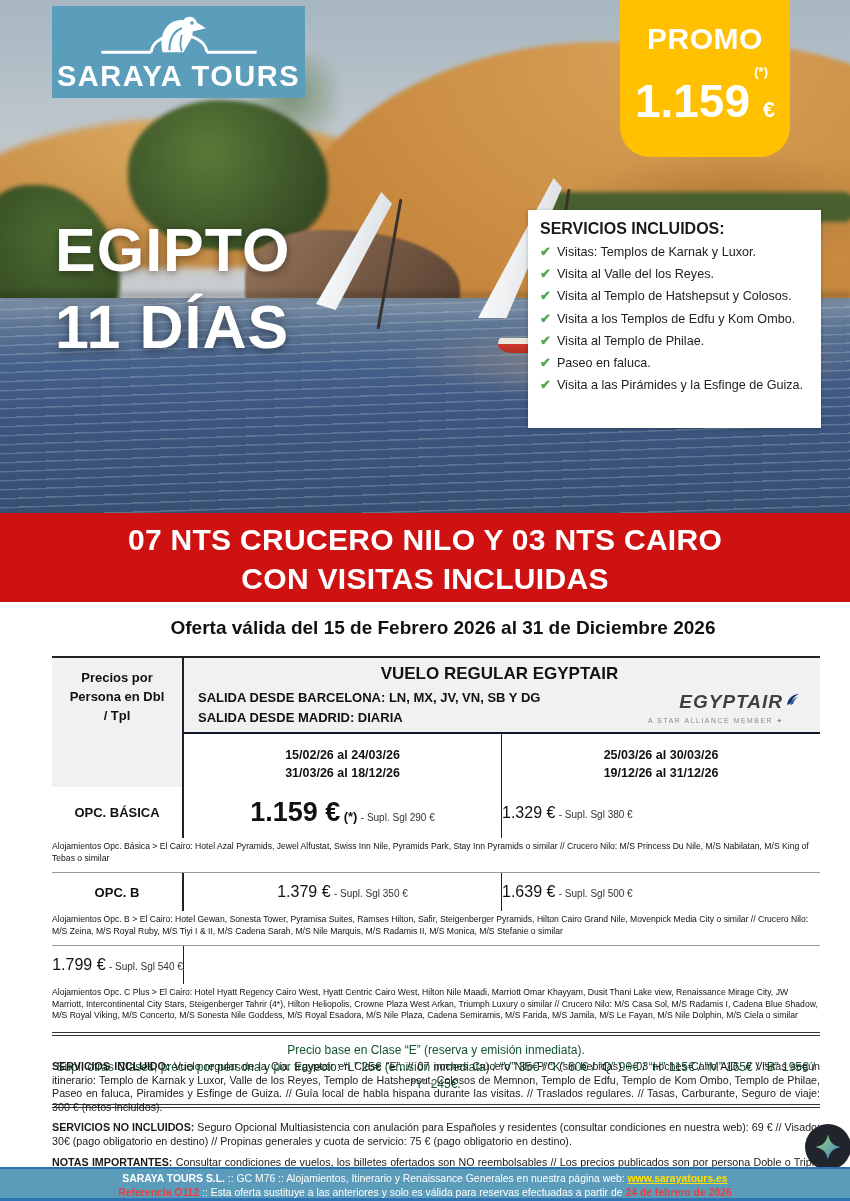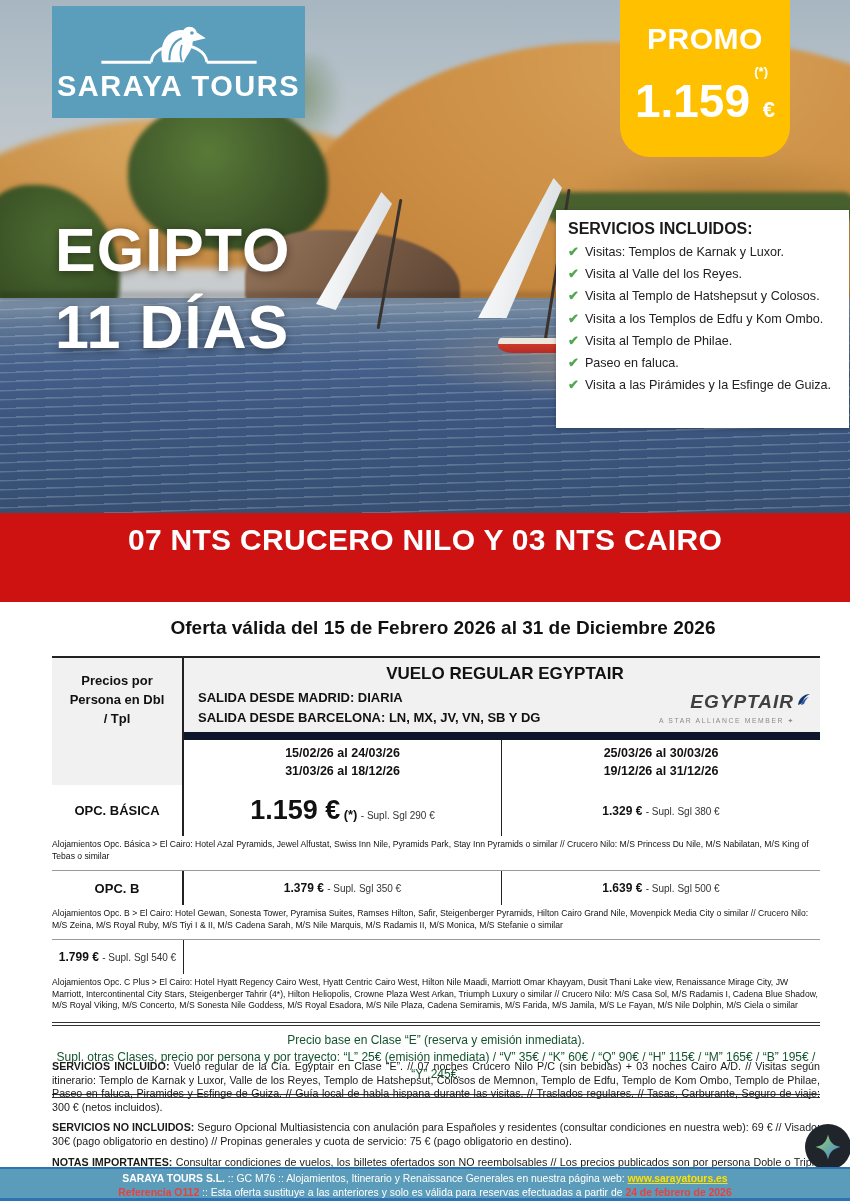--- a/index.html
+++ b/index.html
@@ -29,79 +29,79 @@
   .mast { width:3px; background:#3b332b; border-radius:2px; }
   .mast1 { left:555px; top:188px; height:162px; transform:rotate(9deg); }
   .mast2 { left:388px; top:198px; height:132px; transform:rotate(10deg); }
   .sail { background:linear-gradient(100deg,#ffffff 0%,#eef0f2 45%,#d3d9de 100%); }
   .sail1 { left:478px; top:178px; width:84px; height:140px; clip-path:polygon(90% 0,100% 7%,34% 100%,0 100%); }
   .sail2 { left:316px; top:192px; width:76px; height:118px; clip-path:polygon(86% 0,100% 10%,26% 100%,0 95%); }
   .hull1 { left:498px; top:338px; width:100px; height:15px; border-radius:3px 8px 12px 16px/50% 50% 60% 60%;
            background:linear-gradient(180deg,#ece7dc 0%,#ece7dc 38%,#cf382c 38%,#b52c22 100%); }
 
   
-  .logo-box { position:absolute; left:52px; top:6px; width:253px; height:112px; background:#5A9EBC;
+  .logo-box { position:absolute; left:52px; top:6px; width:253px; height:92px; background:#5A9EBC;
               display:flex; flex-direction:column; align-items:center; justify-content:center; gap:2px; }
   .logo-box svg { display:block; }
   .logo-name { color:#fff; font-size:29px; font-weight:700; letter-spacing:1.5px; white-space:nowrap; }
 
   
   .promo { position:absolute; left:620px; top:0; width:170px; height:157px; background:#FFC000;
            border-radius:0 0 30px 30px; color:#fff; text-align:center; }
   .promo-label { font-size:30px; font-weight:800; margin-top:22px; letter-spacing:.5px; }
   .promo-star { font-size:13px; font-weight:700; text-align:right; margin:8px 22px 0 0; }
   .promo-price { font-size:46px; font-weight:800; line-height:44px; white-space:nowrap; }
   .promo-eur { font-size:22px; font-weight:700; }
 
   
   .hero-title { position:absolute; left:55px; top:212px; color:#fff; font-weight:800;
                 font-size:61px; line-height:77px; letter-spacing:1px;
                 text-shadow:0 2px 8px rgba(0,0,0,.45); }
 
   
-  .svc-box { position:absolute; left:556px; top:210px; width:293px; height:218px; background:#fff;
+  .svc-box { position:absolute; left:528px; top:210px; width:293px; height:218px; background:#fff;
              padding:10px 8px 8px 12px; box-shadow:0 1px 4px rgba(0,0,0,.25); }
   .svc-title { font-size:16px; font-weight:800; color:#1a1a1a; margin-bottom:7px; }
   .svc-item { display:flex; align-items:flex-start; gap:6px; font-size:12.6px; color:#222; margin-bottom:8.2px; }
   .check { color:#53a653; font-size:13px; font-weight:800; line-height:14px; }
 
   
   .banner { position:absolute; left:0; top:513px; width:850px; height:89px; background:#CE1212;
             color:#fff; text-align:center; font-weight:800; font-size:30px; line-height:39px; padding-top:7px;
             letter-spacing:.3px; }
 
   
   .validity { position:absolute; left:0; top:602px; width:850px; text-align:center;
               font-size:19px; font-weight:700; color:#111; padding-top:15px;padding-left:36px; }
 
   
   .ptable { position:absolute; left:52px; top:656px; width:768px; border-top:2px solid #222; font-size:12px; color:#111; }
   .t-head { display:grid; grid-template-columns:132px 1fr; }
   .cell-persona { background:#f1f1f1; border-right:2px solid #222; display:flex; align-items:center; justify-content:center;
                   text-align:center; font-weight:700; font-size:13px; line-height:19px; padding:8px 16px; }
-  .cell-header { background:#f1f1f1; border-bottom:8px solid #0f172a; padding:6px 8px 4px 14px; }
+  .cell-header { background:#f1f1f1; border-bottom:2px solid #0f172a; padding:6px 19px 4px 14px; }
   .hdr-title { text-align:center; font-weight:800; font-size:17px; margin-bottom:4px; }
   .hdr-flex { display:flex; align-items:center; }
   .hdr-salidas { flex:1; font-weight:700; font-size:13px; line-height:20px; }
   .egyptair { width:170px; text-align:center; }
   .eg-name { color:#404040; font-weight:800; font-style:italic; font-size:19px; letter-spacing:1px; white-space:nowrap;
              display:flex; align-items:center; justify-content:flex-end; gap:2px; }
   .eg-alliance { color:#8a8a8a; font-size:6.8px; letter-spacing:1.6px; margin-top:4px; white-space:nowrap; }
   .t-dates { display:grid; grid-template-columns:132px 318px 318px; }
   .cell-dates-spacer { background:#f1f1f1; border-right:2px solid #222; }
-  .cell-date { text-align:center; font-weight:700; font-size:12.5px; line-height:18px; padding:4px 0 5px; }
+  .cell-date { text-align:center; font-weight:700; font-size:12.5px; line-height:18px; padding:12px 0 5px; }
   .cell-date.first { border-right:1.5px solid #222; }
   .t-row { display:grid; grid-template-columns:132px 318px 318px; align-items:center; }
   .cell-opt { text-align:center; font-weight:800; font-size:13px; border-right:2px solid #222; align-self:stretch;
               display:flex; align-items:center; justify-content:center; }
-  .cell-price { text-align:center; padding:10px 0; }
+  .cell-price { padding:10px 0; }
   .cell-price.mid { border-right:1.5px solid #222; align-self:stretch; display:flex; align-items:center; justify-content:center; }
   .price-big { font-size:27px; font-weight:800; }
   .price-star { font-size:13px; font-weight:800; }
-  .price-med { font-size:12px; font-weight:700; }
+  .price-med { font-size:16px; font-weight:400; }
   .price-supl { font-size:10px; color:#333; }
   .hotels { font-size:8.6px; line-height:11.5px; color:#111; padding:3px 0 6px; }
   .hr-gray { border:none; border-top:1.2px solid #9a9a9a; margin:2px 0 0; }
   .rule-dbl { height:4px; border-top:1.5px solid #333; border-bottom:1px solid #333; margin-top:4px; }
   .base-note { text-align:center; font-size:12px; line-height:17px; padding:6px 0 7px; color:#14532d; }
 
   
   .fine { position:absolute; left:52px; top:1060px; width:768px; font-size:10.7px; line-height:13.6px;
           color:#1a1a1a; text-align:justify; }
   .fine p { margin-bottom:7px; }
@@ -213,33 +213,34 @@
           <div class="svc-item">
             <span class="check">✔</span>
             <span>Visita a las Pirámides y la Esfinge de Guiza.</span>
           </div>
         </div>
     </div>
   </div>
 
   <div class="banner">
     <div>07 NTS CRUCERO NILO Y 03 NTS CAIRO</div>
+    <div>CON VISITAS INCLUIDAS</div>
   </div>
 
   <div class="validity">Oferta válida del 15 de Febrero 2026 al 31 de Diciembre 2026</div>
 
   <div class="ptable">
     <div class="t-head">
       <div class="cell-persona">Precios por Persona en Dbl / Tpl</div>
       <div class="cell-header">
         <div class="hdr-title">VUELO REGULAR EGYPTAIR</div>
         <div class="hdr-flex">
           <div class="hdr-salidas">
+            <div>SALIDA DESDE BARCELONA: LN, MX, JV, VN, SB Y DG</div>
             <div>SALIDA DESDE MADRID: DIARIA</div>
-            <div>SALIDA DESDE BARCELONA: LN, MX, JV, VN, SB Y DG</div>
           </div>
           <div class="egyptair">
             <div class="eg-name">
                 <span>EGYPTAIR</span>
                 <span><svg width="16" height="16" viewBox="0 0 16 16">
                     <path d="M2 13 C3 6 8 2 14 2 C10 4 8 6 7 9 C6 11 5 12 2 13 Z" fill="#16356e"></path>
                     <path d="M5 13 C6 9 9 6 13 5 C10 7 9 9 8 12 Z" fill="#2c59a8"></path>
                   </svg></span>
               </div>
             <div class="eg-alliance"><span>A STAR ALLIANCE MEMBER</span> <span>✦</span></div>

